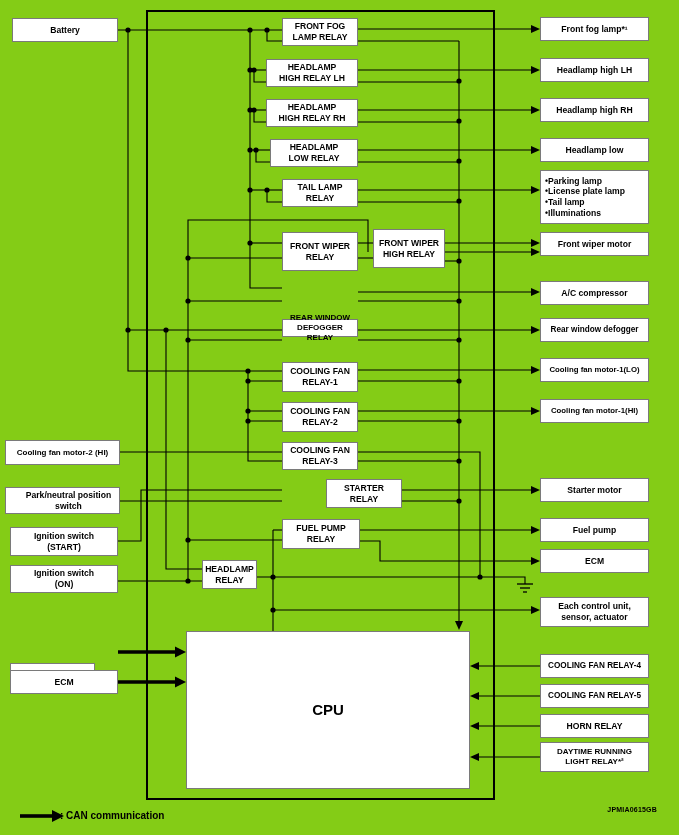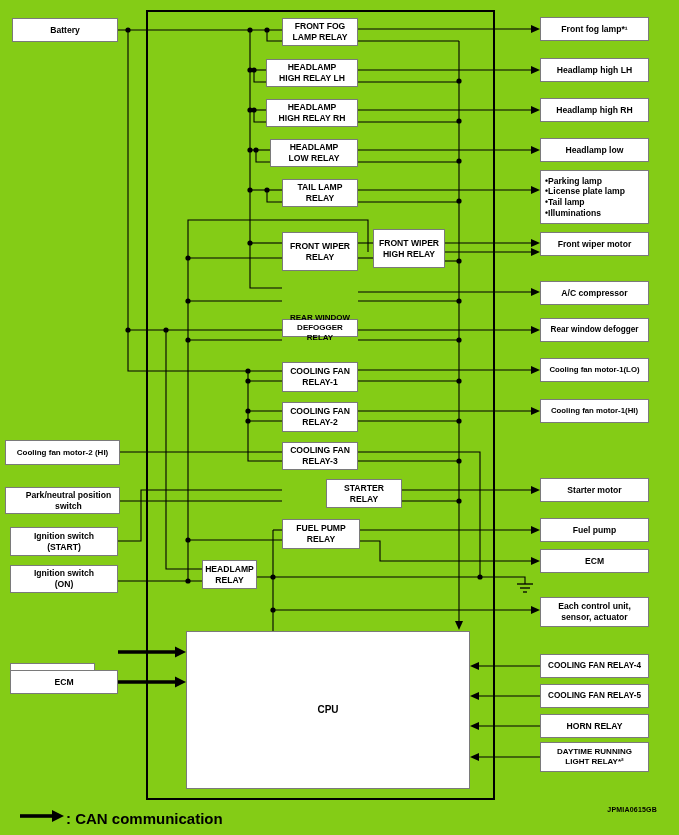--- a/index.html
+++ b/index.html
@@ -7,21 +7,21 @@
           font-family:"Liberation Sans",sans-serif;color:#000;overflow:hidden;font-weight:bold;}
   #wires{position:absolute;left:0;top:0;pointer-events:none;}
   .frame{position:absolute;border:2px solid #000;background:transparent;box-sizing:border-box;}
   .box{position:absolute;background:#fff;border:1px solid #7a7a7a;box-sizing:border-box;
        display:flex;align-items:center;justify-content:center;text-align:center;
        font-size:8.6px;line-height:1.25;white-space:pre-line;z-index:3;}
   .box.left-align{justify-content:flex-start;text-align:left;padding-left:4px;}
   .f8{font-size:8px;}
   .f78{font-size:7.8px;}
   .f82{font-size:8.2px;}
-  .f95{font-size:10px;}
+  .f95{font-size:15px;}
   .caption{position:absolute;z-index:3;white-space:nowrap;}
 </style>
 </head>
 <body>
 
 <div id="canvas">
 
   <div class="frame" style="left:146px;top:10px;width:349px;height:790px;"></div>
 
   <svg id="wires" width="679" height="835" viewBox="0 0 679 835">
@@ -241,16 +241,16 @@
   <div class="box" style="left:540px;top:518px;width:109px;height:24px;"><span>Fuel pump</span></div>
   <div class="box" style="left:540px;top:549px;width:109px;height:24px;"><span>ECM</span></div>
   <div class="box" style="left:540px;top:597px;width:109px;height:30px;"><span>Each control unit,
 sensor, actuator</span></div>
   <div class="box f82" style="left:540px;top:654px;width:109px;height:24px;"><span>COOLING FAN RELAY-4</span></div>
   <div class="box f82" style="left:540px;top:684px;width:109px;height:24px;"><span>COOLING FAN RELAY-5</span></div>
   <div class="box" style="left:540px;top:714px;width:109px;height:24px;"><span>HORN RELAY</span></div>
   <div class="box f8" style="left:540px;top:742px;width:109px;height:30px;"><span>DAYTIME RUNNING
 LIGHT RELAY*²</span></div>
 
-  <div class="caption" style="left:66px;top:810px;font-size:15px;">: CAN communication</div>
+  <div class="caption" style="left:60px;top:810px;font-size:10px;">: CAN communication</div>
   <div class="caption" style="right:22px;top:806px;font-size:7px;letter-spacing:0.2px;">JPMIA0615GB</div>
 
 </div>
 
 </body></html>

